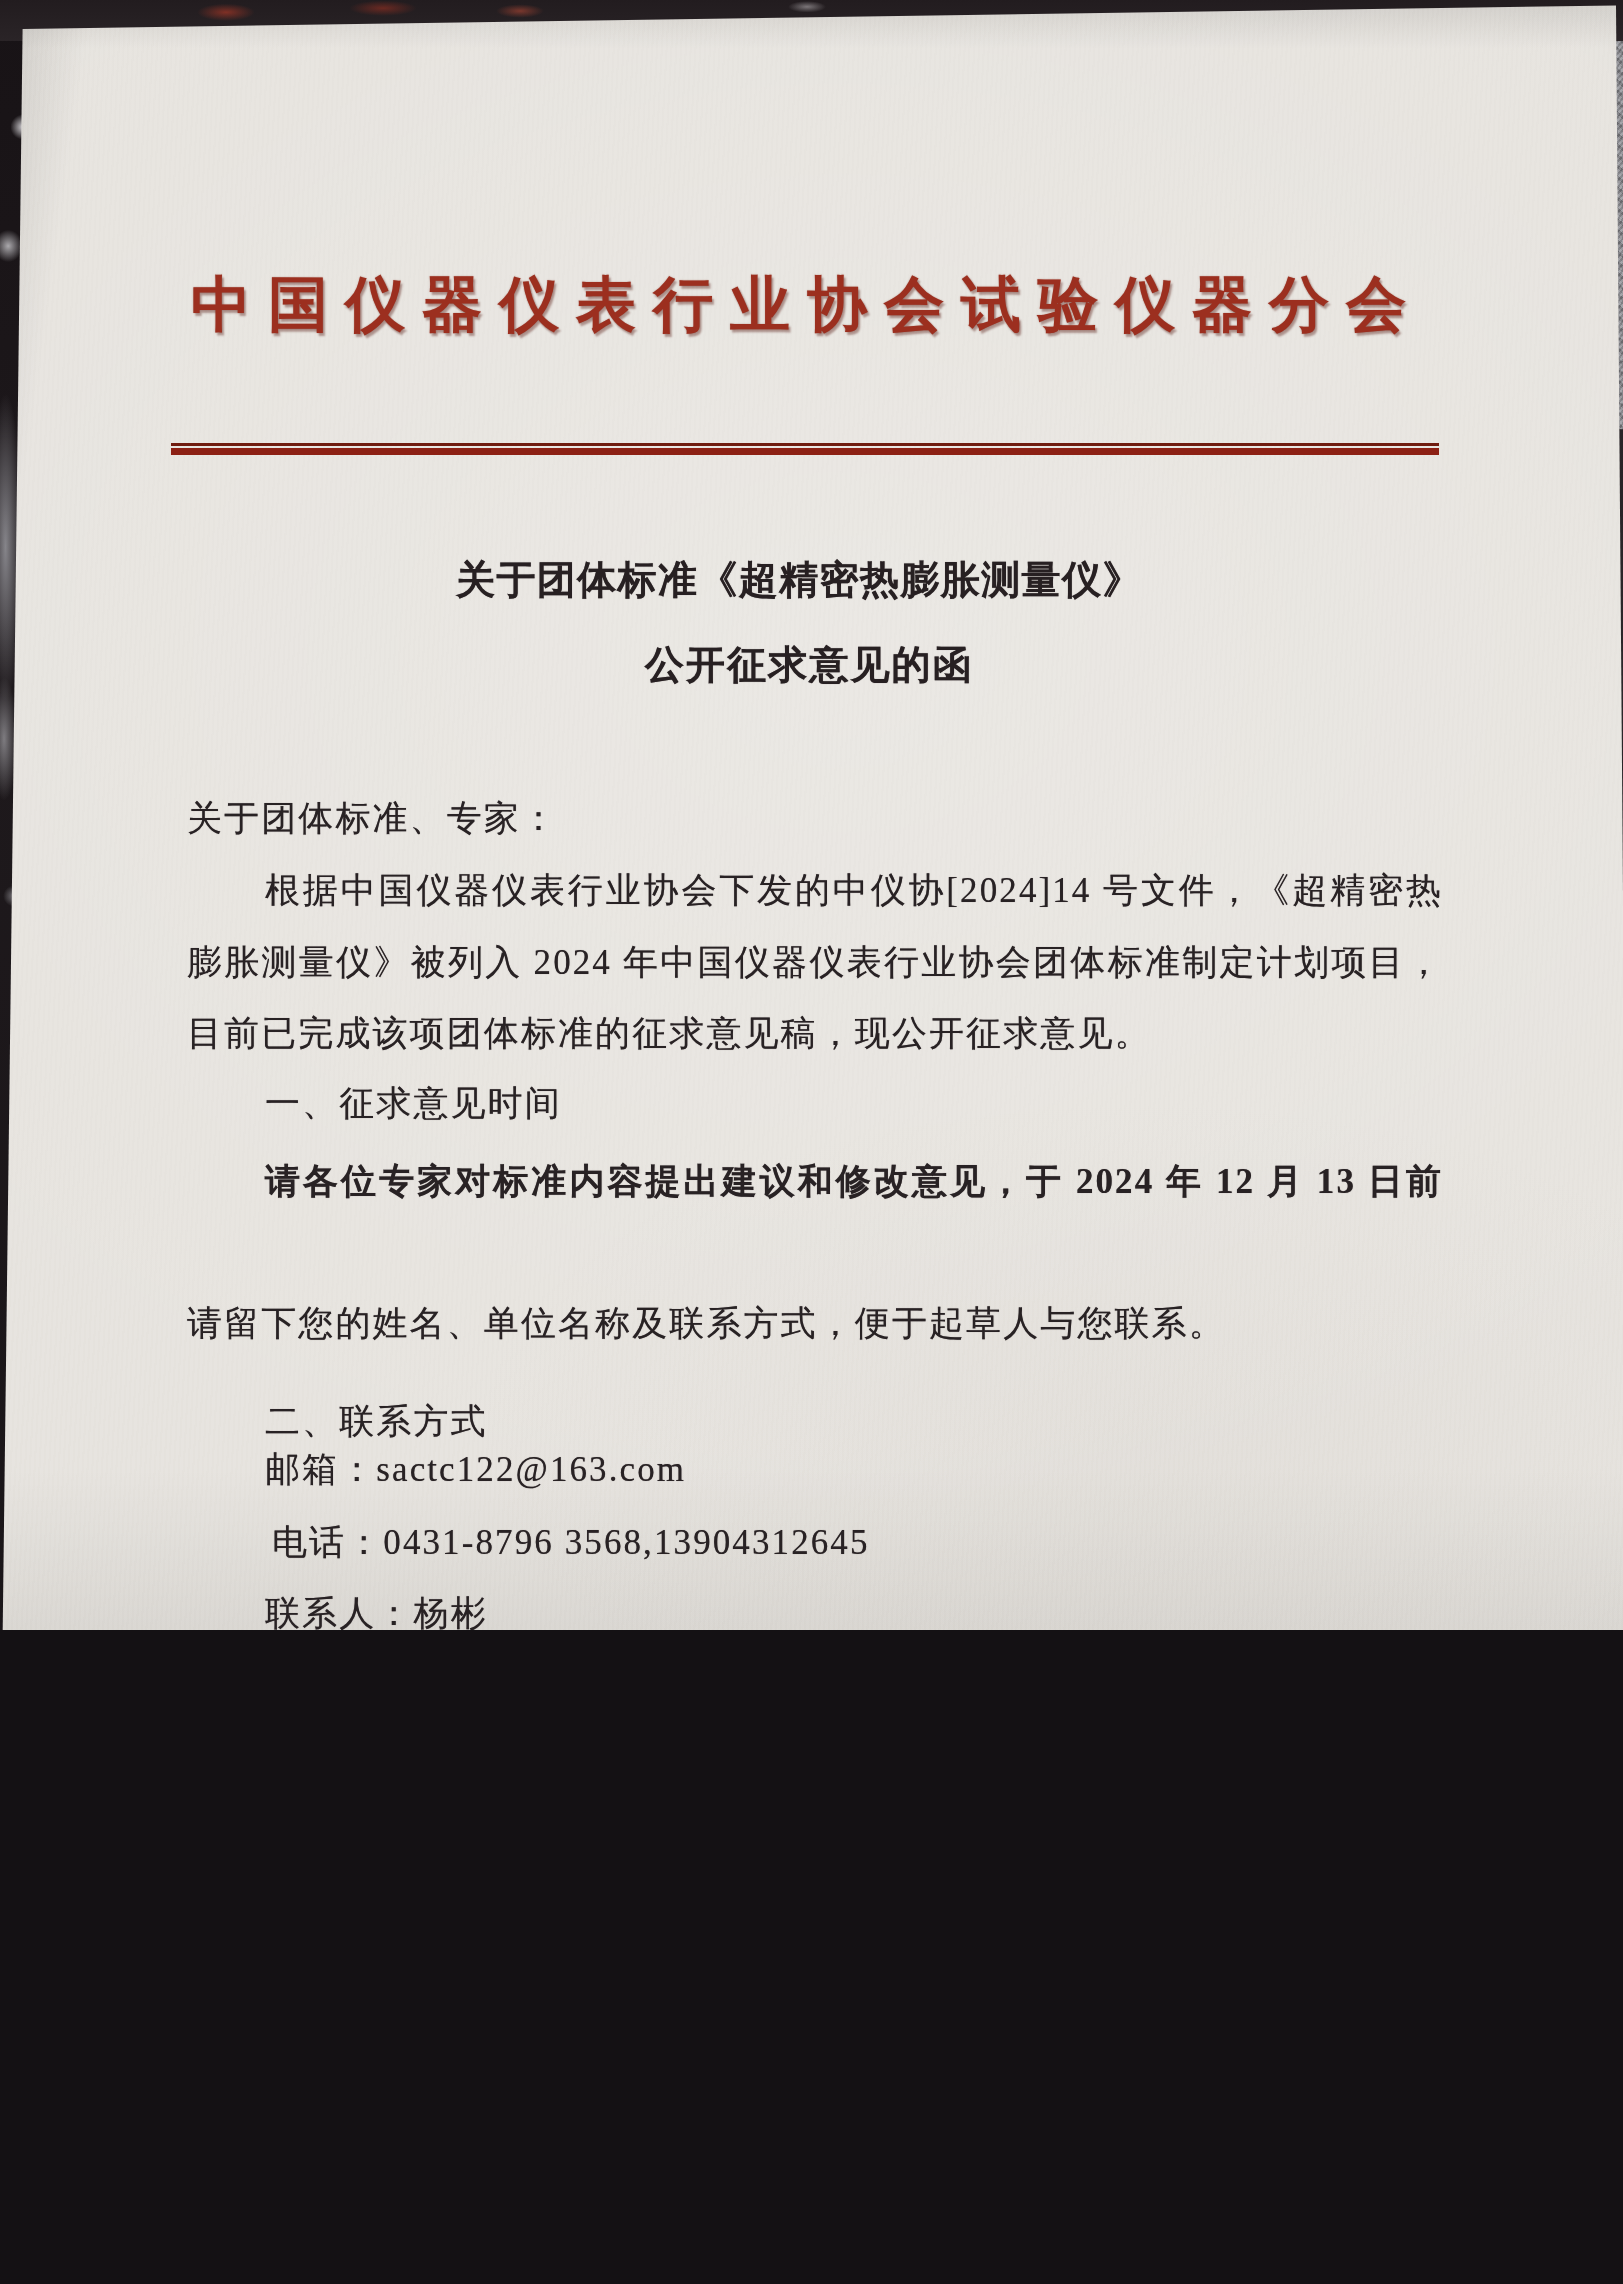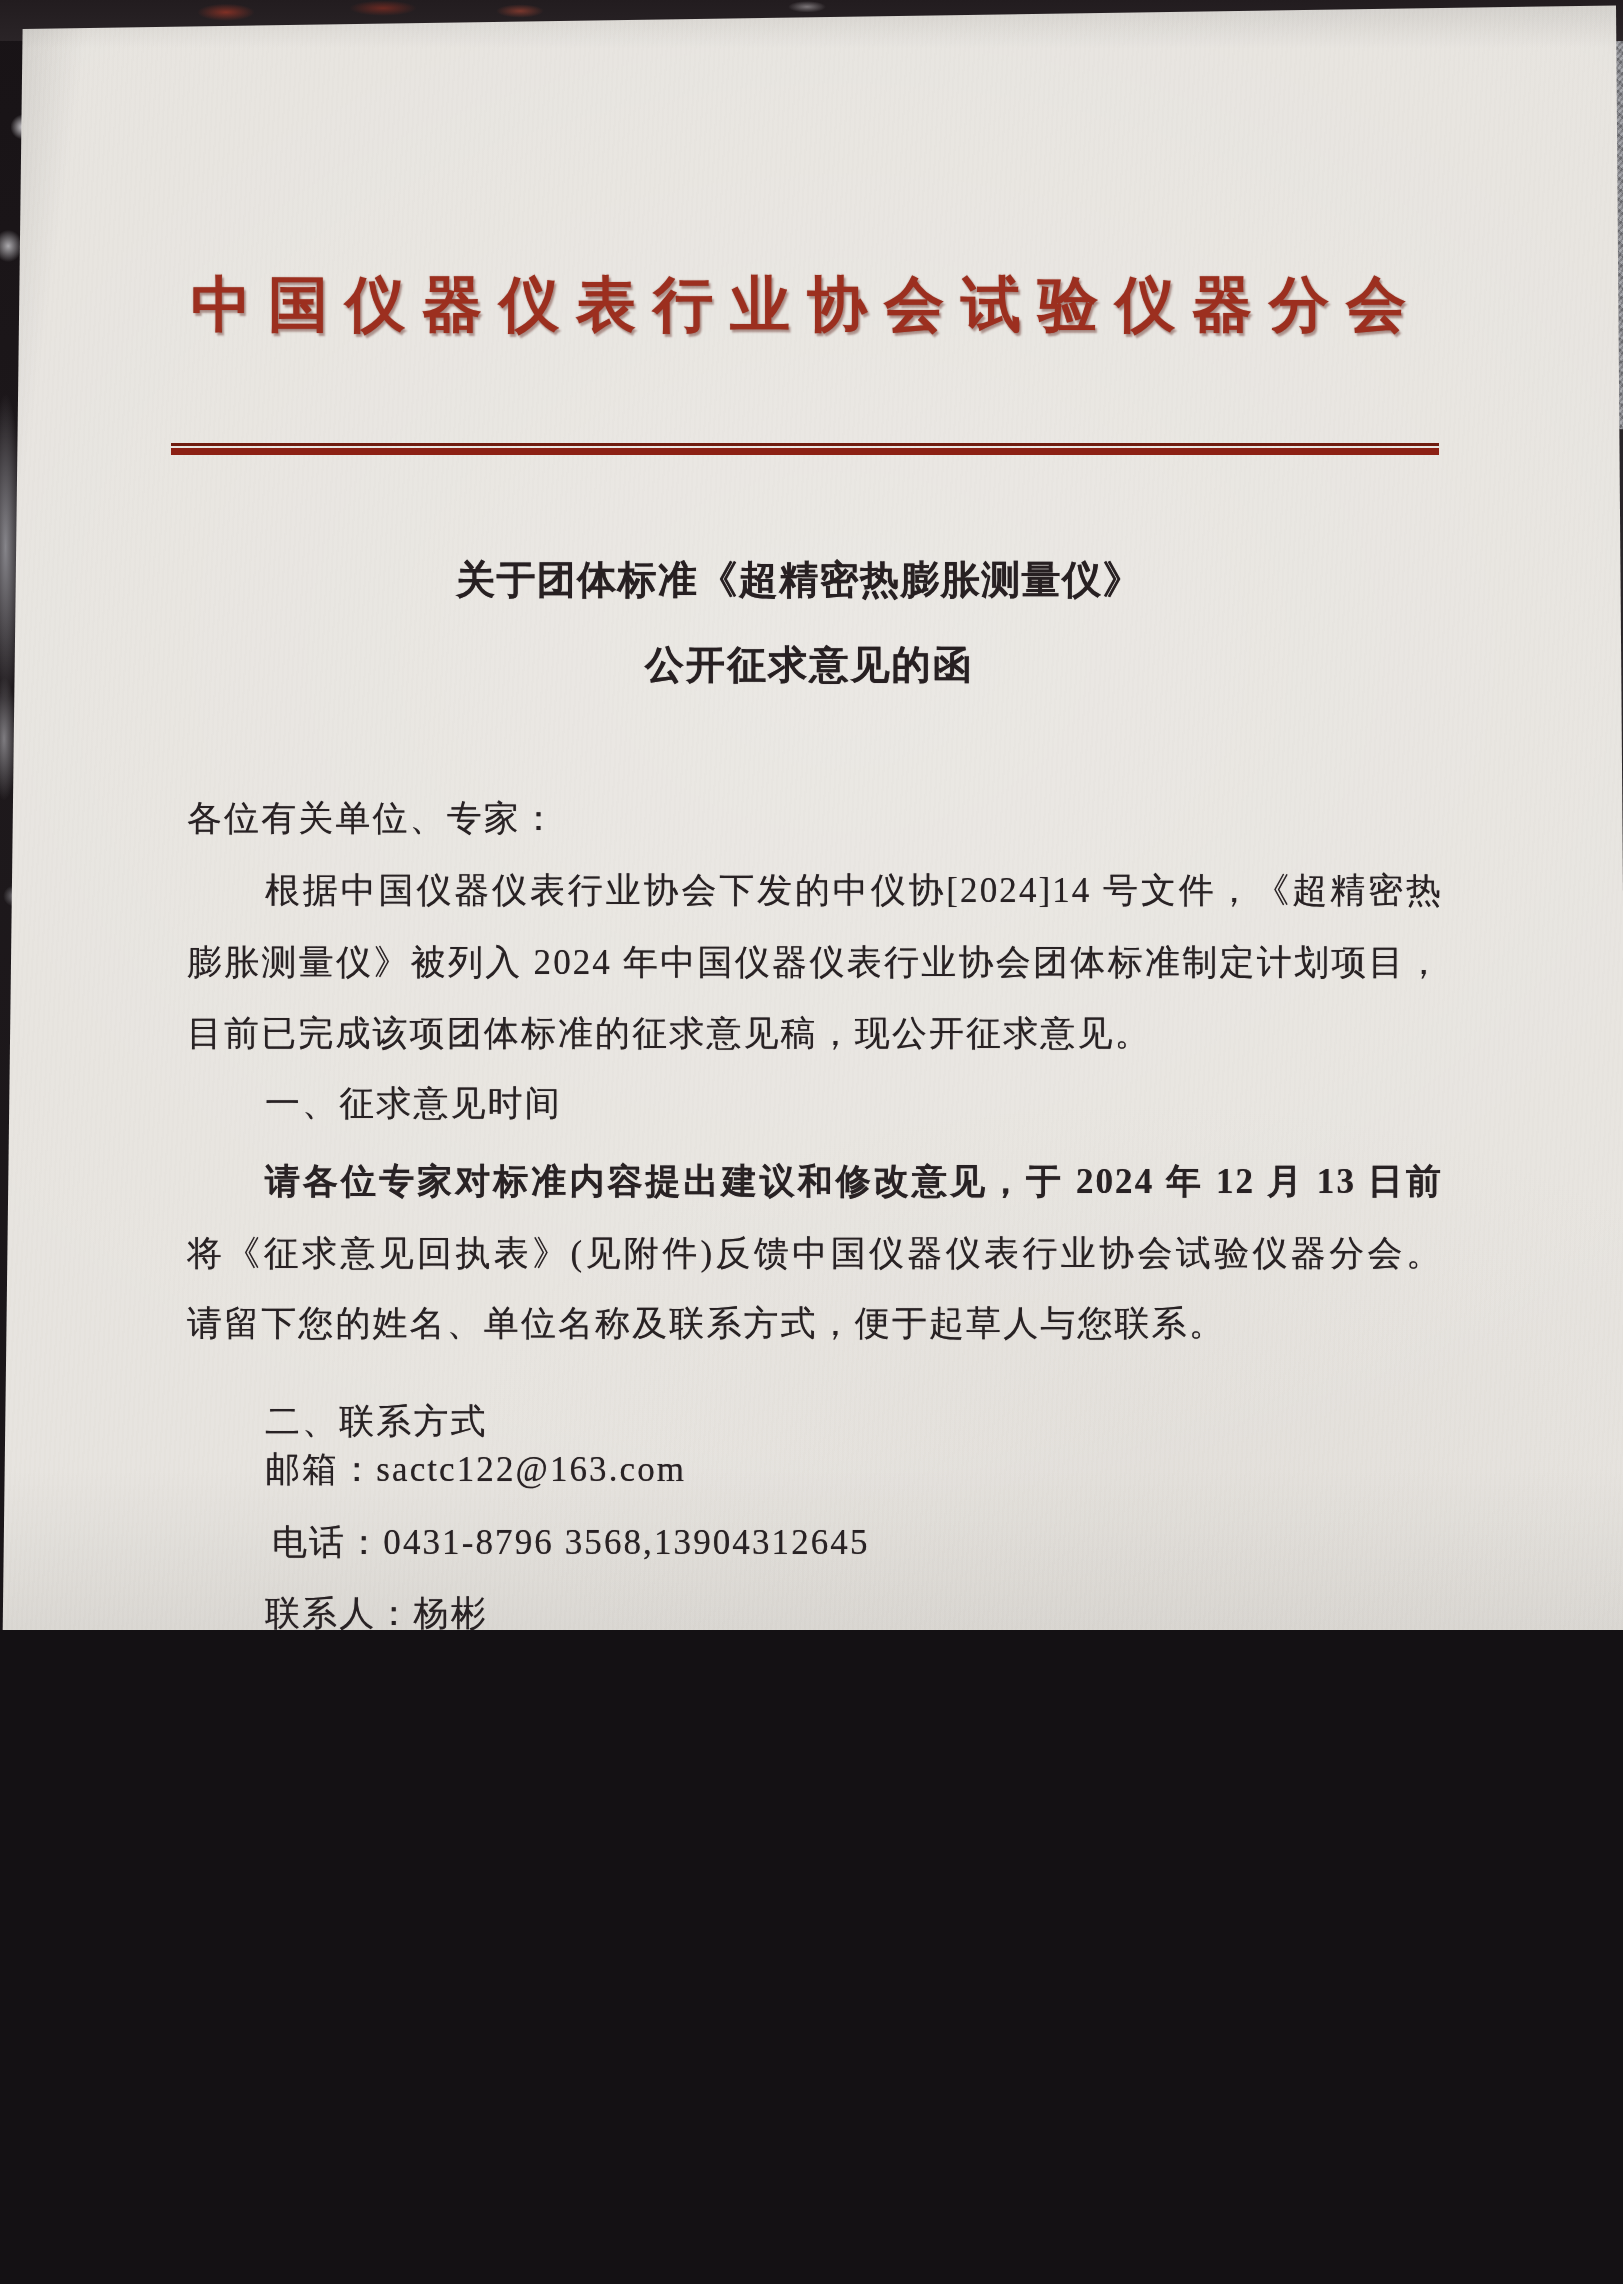--- a/index.html
+++ b/index.html
@@ -96,28 +96,27 @@
   <div class="bg-top"></div>
 
   <div class="paper">
 
     <div class="txt org">中国仪器仪表行业协会试验仪器分会</div>
     <div class="rule"></div>
 
     <div class="txt t2">公开征求意见的函</div>
     <div class="txt t1">关于团体标准《超精密热膨胀测量仪》</div>
 
-    <div class="bl" style="top:795px;left:187px;">各位有关单位、专家：</div>
+    <div class="bl" style="top:795px;left:187px;">关于团体标准、专家：</div>
 
     <div class="bl j" style="top:867px;left:265px;width:1178px;">根据中国仪器仪表行业协会下发的中仪协[2024]14 号文件，《超精密热</div>
     <div class="bl j" style="top:939px;left:187px;width:1256px;">膨胀测量仪》被列入 2024 年中国仪器仪表行业协会团体标准制定计划项目，</div>
     <div class="bl" style="top:1010px;left:187px;">目前已完成该项团体标准的征求意见稿，现公开征求意见。</div>
     <div class="bl" style="top:1080px;left:265px;">一、征求意见时间</div>
     <div class="bl j" style="top:1158px;left:265px;width:1178px;font-weight:bold;">请各位专家对标准内容提出建议和修改意见，于 2024 年 12 月 13 日前</div>
-    <div class="bl j" style="top:1230px;left:187px;width:1256px;">将《征求意见回执表》(见附件)反馈中国仪器仪表行业协会试验仪器分会。</div>
     <div class="bl" style="top:1300px;left:187px;">请留下您的姓名、单位名称及联系方式，便于起草人与您联系。</div>
     <div class="bl" style="top:1398px;left:265px;">二、联系方式</div>
     <div class="bl" style="top:1446px;left:265px;">邮箱：sactc122@163.com</div>
     <div class="bl" style="top:1519px;left:272px;">电话：0431-8796 3568,13904312645</div>
     <div class="bl" style="top:1590px;left:265px;">联系人：杨彬</div>
 
     <div class="txt sig">中国仪器仪表行业协会试验仪器分会</div>
     <div class="txt date">二零二四年十一月十四日</div>
 
     <svg class="stamp" viewBox="0 0 470 455" xmlns="http://www.w3.org/2000/svg">

